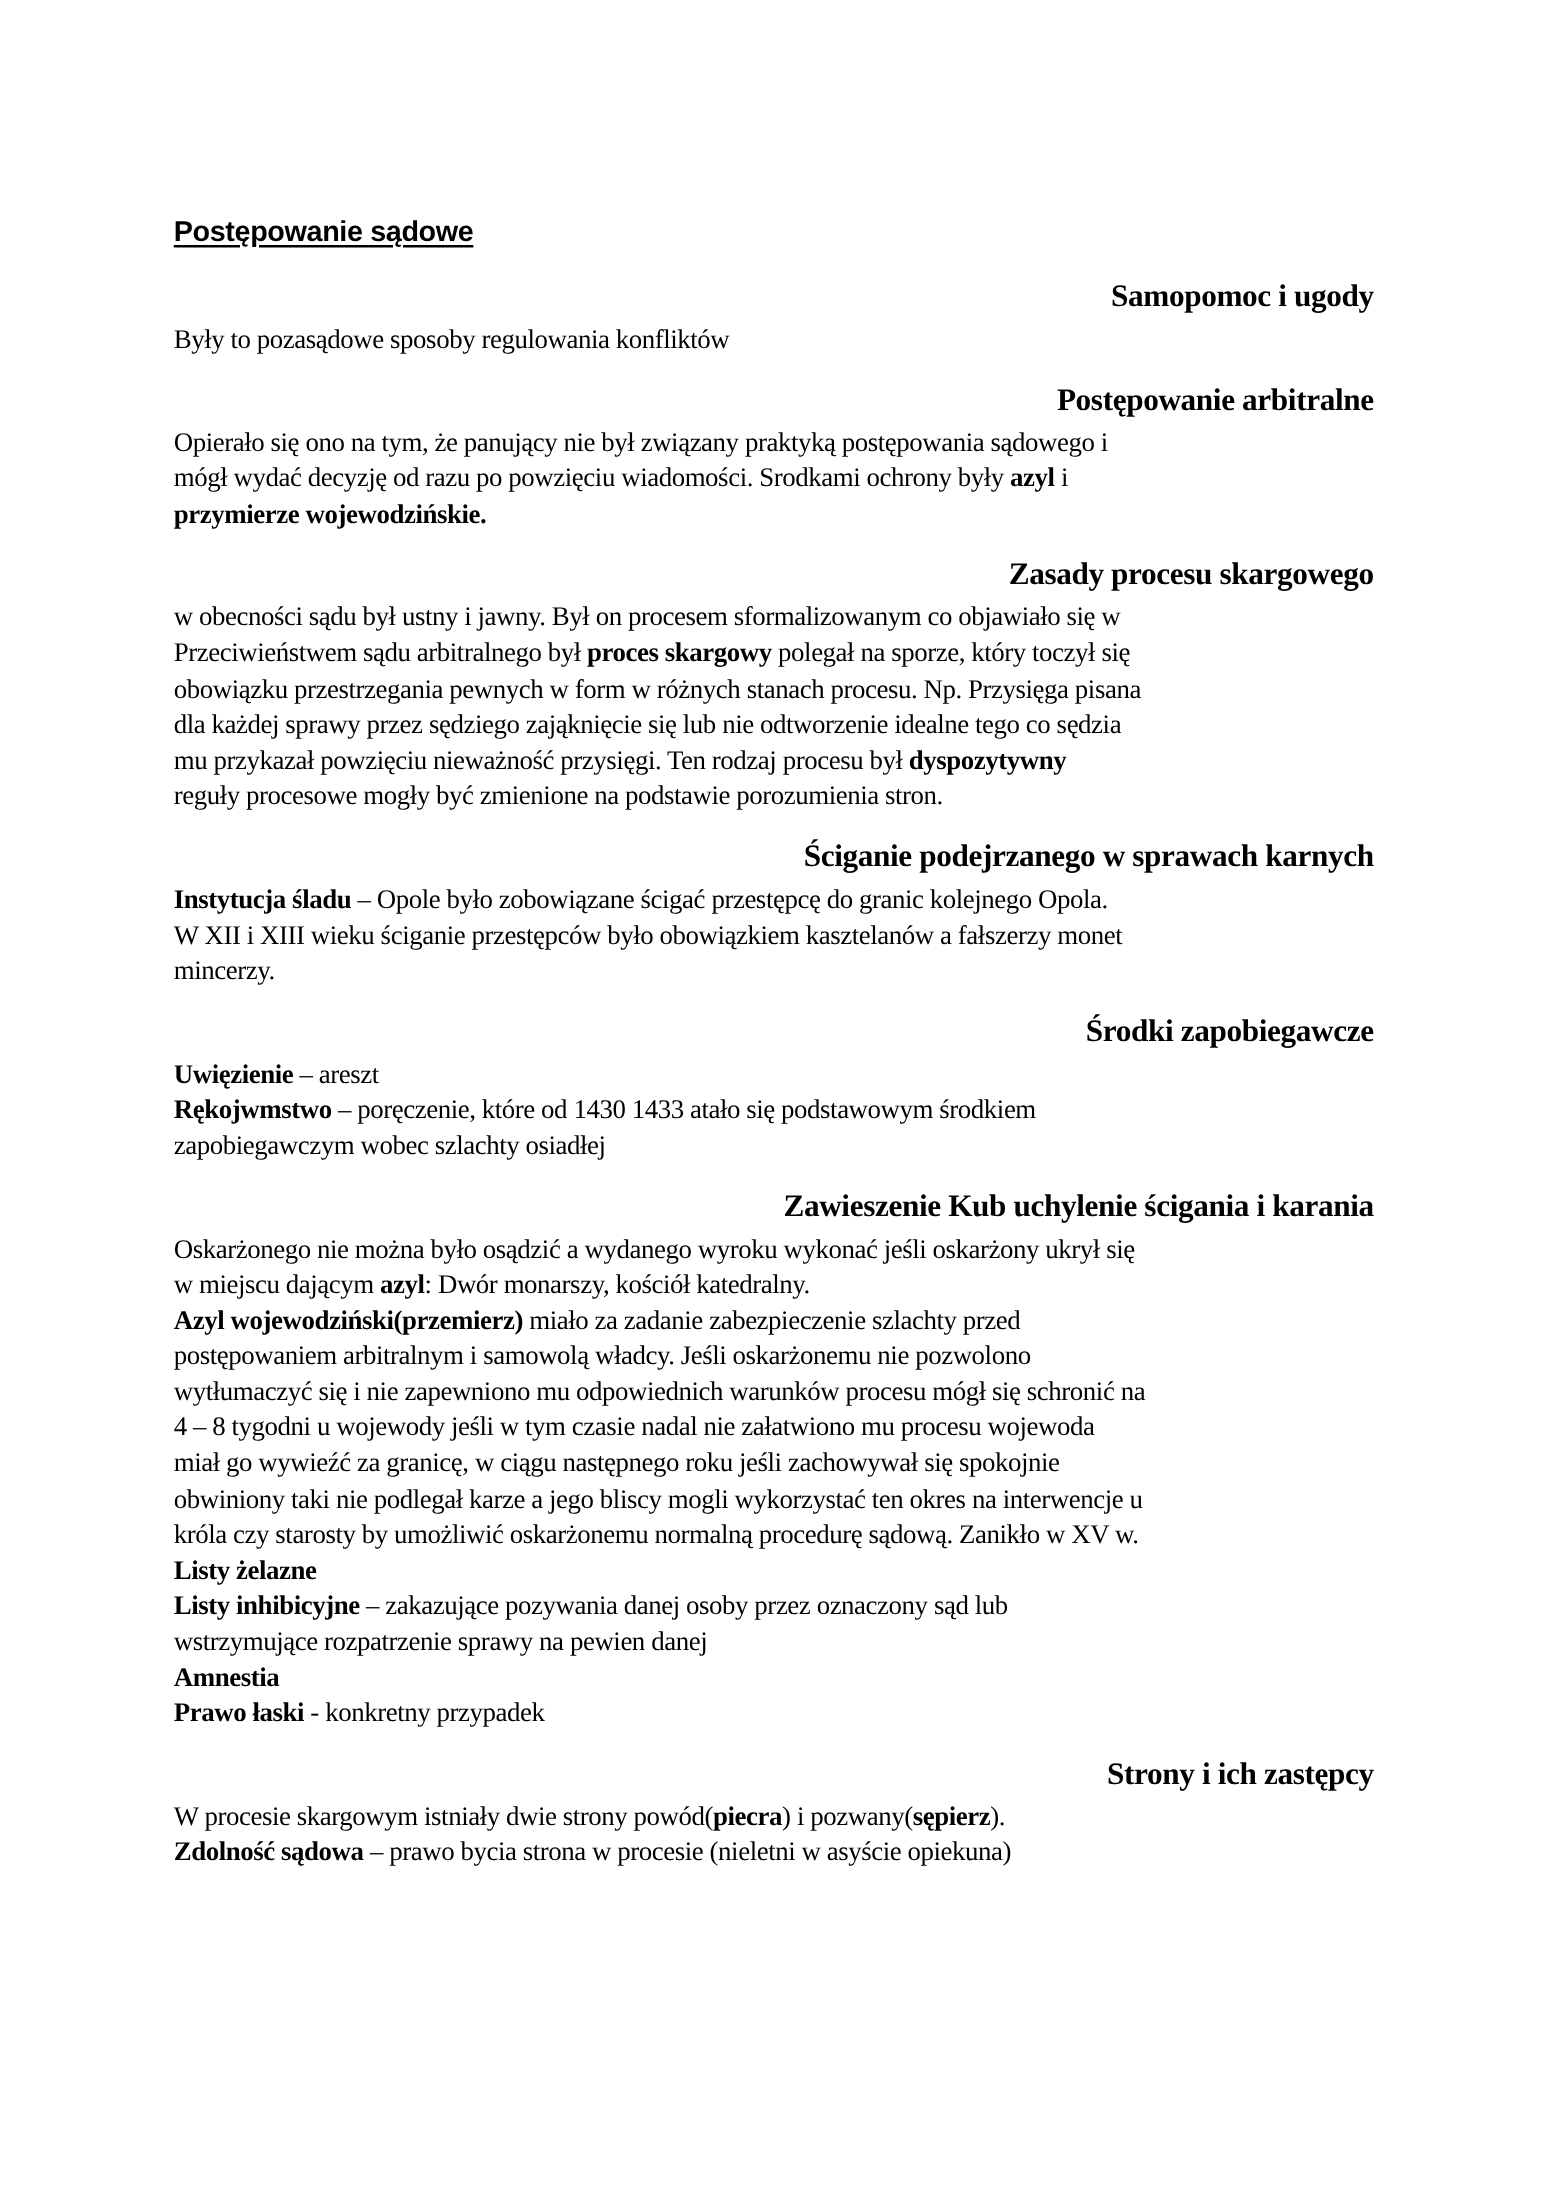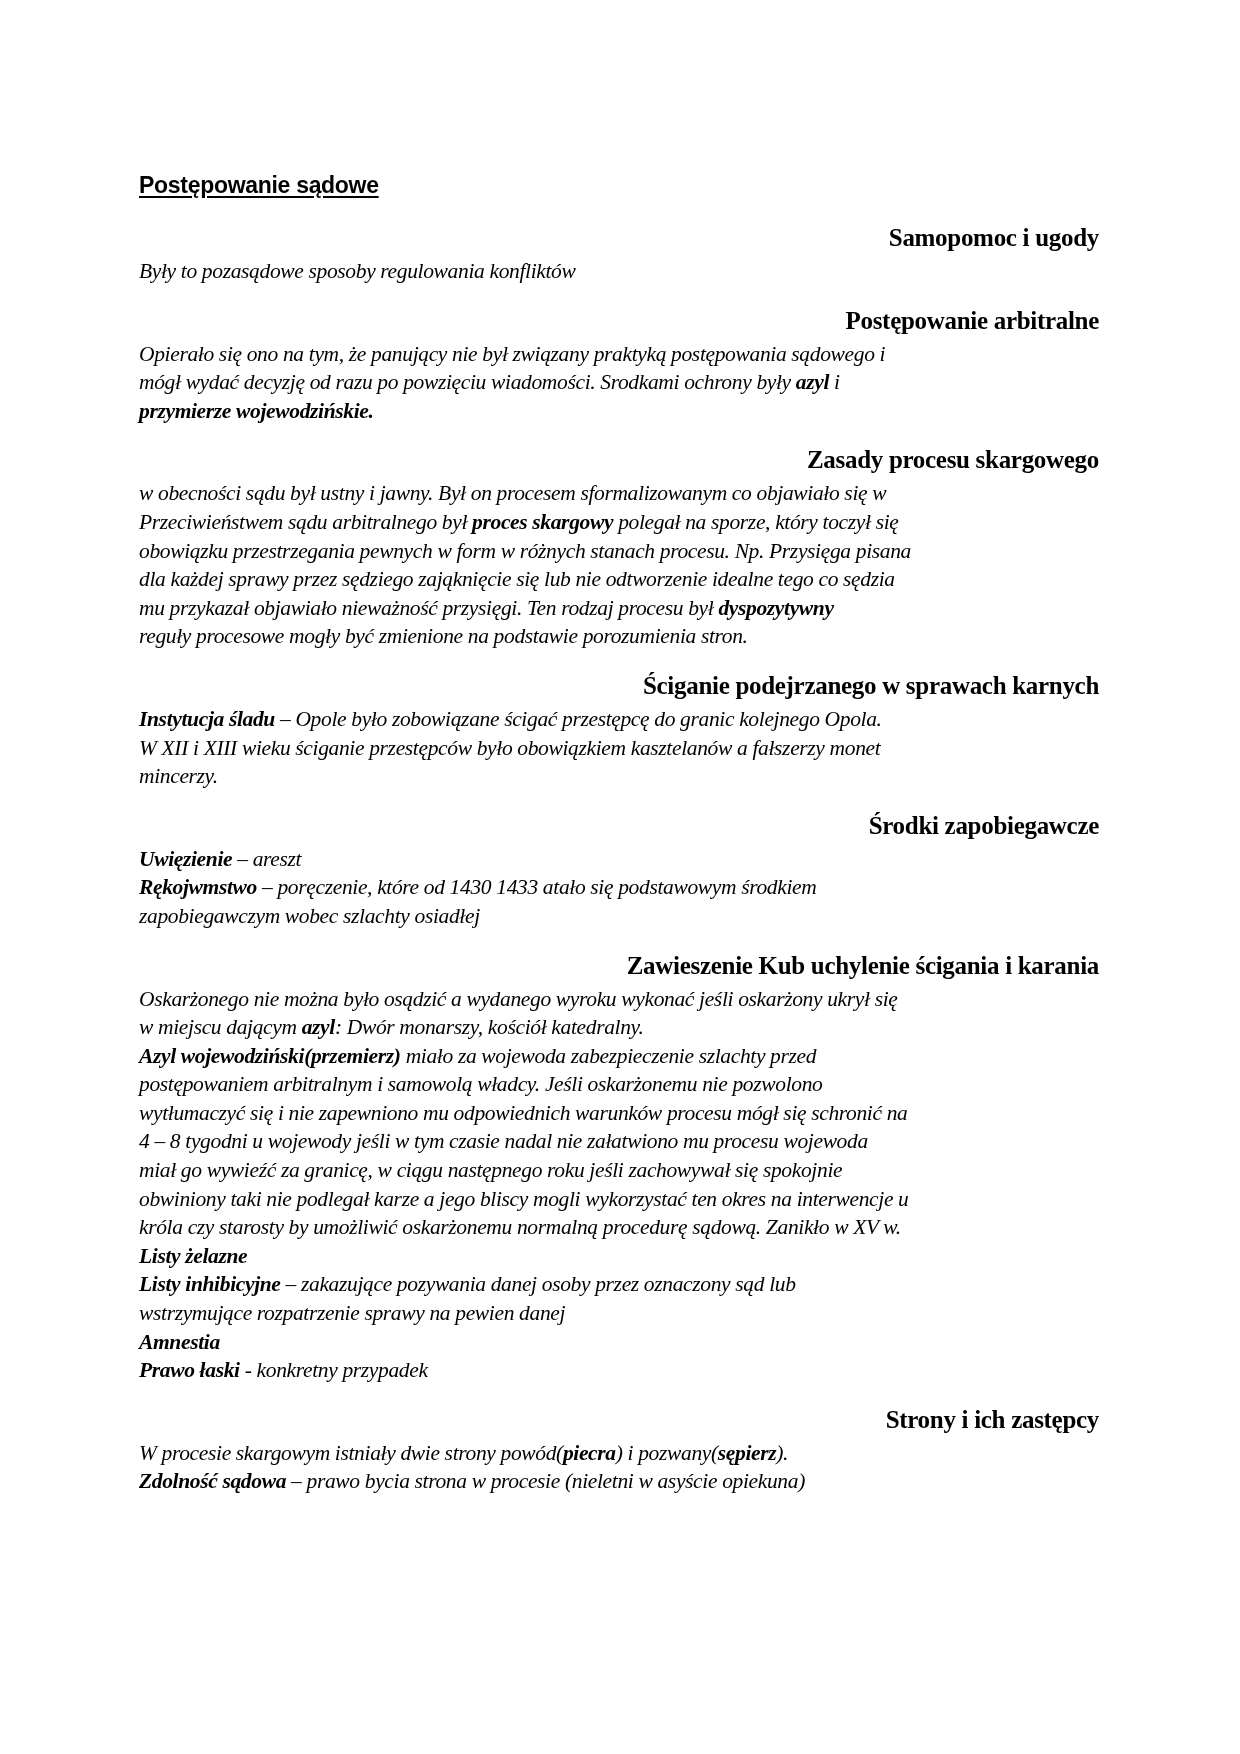--- a/index.html
+++ b/index.html
@@ -12,21 +12,21 @@
   }
   .section { margin-bottom: 20px; }
   .h {
     font-family: "Liberation Serif", serif; font-weight: bold; font-size: 25px;
     margin: 0 0 4px 0; line-height: 30px; letter-spacing: -0.3px; text-align: right;
   }
   .p {
     font-family: "Liberation Serif", serif; font-size: 21.5px; line-height: 28.6px;
     margin: 0; letter-spacing: -0.35px;
   }
-  .line { display: block; white-space: nowrap; font-style: italic; }
+  .line { display: block; white-space: nowrap; }
   b { font-weight: bold; }
 </style>
 </head>
 <body>
 
 <div class="page">
   <div class="doc-title">Postępowanie sądowe</div>
   <div id="sections">
       <div class="section">
         <div class="h">Samopomoc i ugody</div>
@@ -42,21 +42,21 @@
           <span class="line"><b>przymierze wojewodzińskie.</b></span>
         </div>
       </div>
       <div class="section">
         <div class="h">Zasady procesu skargowego</div>
         <div class="p">
           <span class="line"><span>w obecności sądu był ustny i jawny. Był on procesem sformalizowanym co objawiało się w</span></span>
           <span class="line"><span>Przeciwieństwem sądu arbitralnego był </span><b>proces skargowy</b><span> polegał na sporze, który toczył się</span></span>
           <span class="line"><span>obowiązku przestrzegania pewnych w form w różnych stanach procesu. Np. Przysięga pisana</span></span>
           <span class="line"><span>dla każdej sprawy przez sędziego zająknięcie się lub nie odtworzenie idealne tego co sędzia</span></span>
-          <span class="line"><span>mu przykazał objawiało nieważność przysięgi. Ten rodzaj procesu był </span><b>dyspozytywny</b></span>
+          <span class="line"><span>mu przykazał powzięciu nieważność przysięgi. Ten rodzaj procesu był </span><b>dyspozytywny</b></span>
           <span class="line"><span>reguły procesowe mogły być zmienione na podstawie porozumienia stron.</span></span>
         </div>
       </div>
       <div class="section">
         <div class="h">Ściganie podejrzanego w sprawach karnych</div>
         <div class="p">
           <span class="line"><b>Instytucja śladu</b><span> – Opole było zobowiązane ścigać przestępcę do granic kolejnego Opola.</span></span>
           <span class="line"><span>W XII i XIII wieku ściganie przestępców było obowiązkiem kasztelanów a fałszerzy monet</span></span>
           <span class="line"><span>mincerzy.</span></span>
         </div>
@@ -67,21 +67,21 @@
           <span class="line"><b>Uwięzienie</b><span> – areszt</span></span>
           <span class="line"><b>Rękojwmstwo</b><span> – poręczenie, które od 1430 1433 atało się podstawowym środkiem</span></span>
           <span class="line"><span>zapobiegawczym wobec szlachty osiadłej</span></span>
         </div>
       </div>
       <div class="section">
         <div class="h">Zawieszenie Kub uchylenie ścigania i karania</div>
         <div class="p">
           <span class="line"><span>Oskarżonego nie można było osądzić a wydanego wyroku wykonać jeśli oskarżony ukrył się</span></span>
           <span class="line"><span>w miejscu dającym </span><b>azyl</b><span>: Dwór monarszy, kościół katedralny.</span></span>
-          <span class="line"><b>Azyl wojewodziński(przemierz)</b><span> miało za wojewoda zabezpieczenie szlachty przed</span></span>
+          <span class="line"><b>Azyl wojewodziński(przemierz)</b><span> miało za zadanie zabezpieczenie szlachty przed</span></span>
           <span class="line"><span>postępowaniem arbitralnym i samowolą władcy. Jeśli oskarżonemu nie pozwolono</span></span>
           <span class="line"><span>wytłumaczyć się i nie zapewniono mu odpowiednich warunków procesu mógł się schronić na</span></span>
           <span class="line"><span>4 – 8 tygodni u wojewody jeśli w tym czasie nadal nie załatwiono mu procesu  wojewoda</span></span>
           <span class="line"><span>miał go wywieźć za granicę, w ciągu następnego roku jeśli zachowywał się spokojnie</span></span>
           <span class="line"><span>obwiniony taki nie podlegał karze a jego bliscy mogli wykorzystać ten okres na interwencje u</span></span>
           <span class="line"><span>króla czy starosty by umożliwić oskarżonemu normalną procedurę sądową. Zanikło w XV w.</span></span>
           <span class="line"><b>Listy żelazne</b></span>
           <span class="line"><b>Listy inhibicyjne</b><span> – zakazujące pozywania danej osoby przez oznaczony sąd lub</span></span>
           <span class="line"><span>wstrzymujące rozpatrzenie sprawy na pewien danej</span></span>
           <span class="line"><b>Amnestia</b></span>

